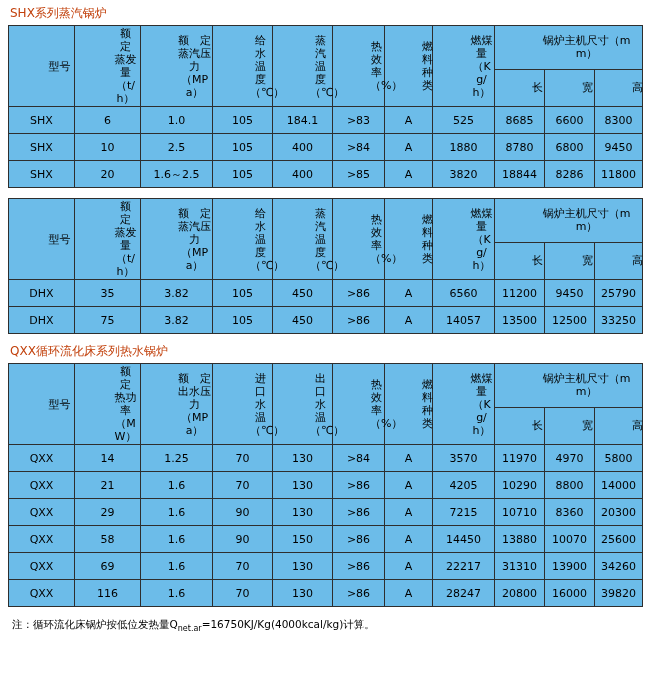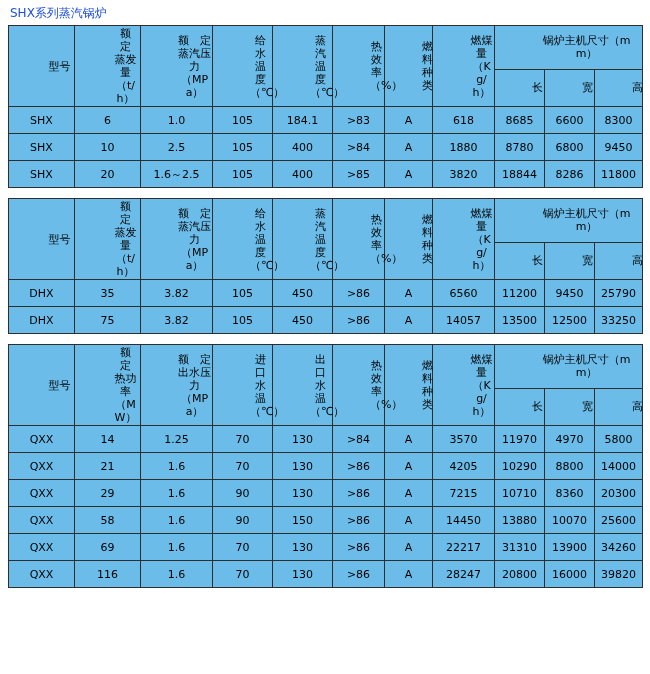--- a/index.html
+++ b/index.html
@@ -18,21 +18,21 @@
   .page {
     padding: 6px 8px 0 8px;
     box-sizing: border-box;
     width: 650px;
   }
   .section {
     margin-bottom: 10px;
   }
   .section-title {
     font-size: 12px;
-    color: #1d4ed8;
+    color: #c2410c;
     margin: 0 0 5px 2px;
     line-height: 14px;
     font-family: "DejaVu Sans", "Liberation Sans", sans-serif;
   }
   table.spec {
     border-collapse: collapse;
     width: 634px;
     table-layout: fixed;
     background: #5fb6e8;
   }
@@ -144,21 +144,21 @@
           <th class="hdr-dim-sub">高</th>
         </tr>
         <tr>
           <td>SHX</td>
           <td>6</td>
           <td>1.0</td>
           <td>105</td>
           <td>184.1</td>
           <td>&gt;83</td>
           <td>A</td>
-          <td>618</td>
+          <td>525</td>
           <td>8685</td>
           <td>6600</td>
           <td>8300</td>
         </tr>
         <tr>
           <td>SHX</td>
           <td>10</td>
           <td>2.5</td>
           <td>105</td>
           <td>400</td>
@@ -270,20 +270,21 @@
           <td>13500</td>
           <td>12500</td>
           <td>33250</td>
         </tr>
       </tbody>
         </table>
     </div>
   </div>
 
   <div class="section">
+    <div class="section-title">QXX循环流化床系列热水锅炉</div>
     <div class="tbl-wrap">
       <table class="spec">
         <colgroup>
           <col style="width:66px">
             <col style="width:66px">
             <col style="width:72px">
             <col style="width:60px">
           <col style="width:60px">
             <col style="width:52px">
             <col style="width:48px">
@@ -410,14 +411,17 @@
           <td>28247</td>
           <td>20800</td>
           <td>16000</td>
           <td>39820</td>
         </tr>
       </tbody>
         </table>
     </div>
   </div>
 
+  <div class="note">
+    <span>注：</span><span>循环流化床锅炉按低位发热量Q</span><sub>net.ar</sub><span>=16750KJ/Kg(4000kcal/kg)计算。</span>
+  </div>
 
 </div>
 
 </body></html>

